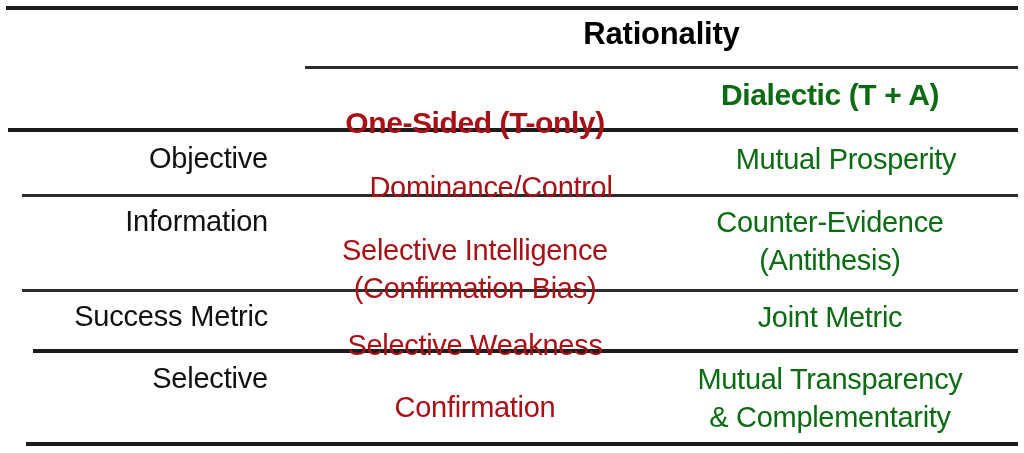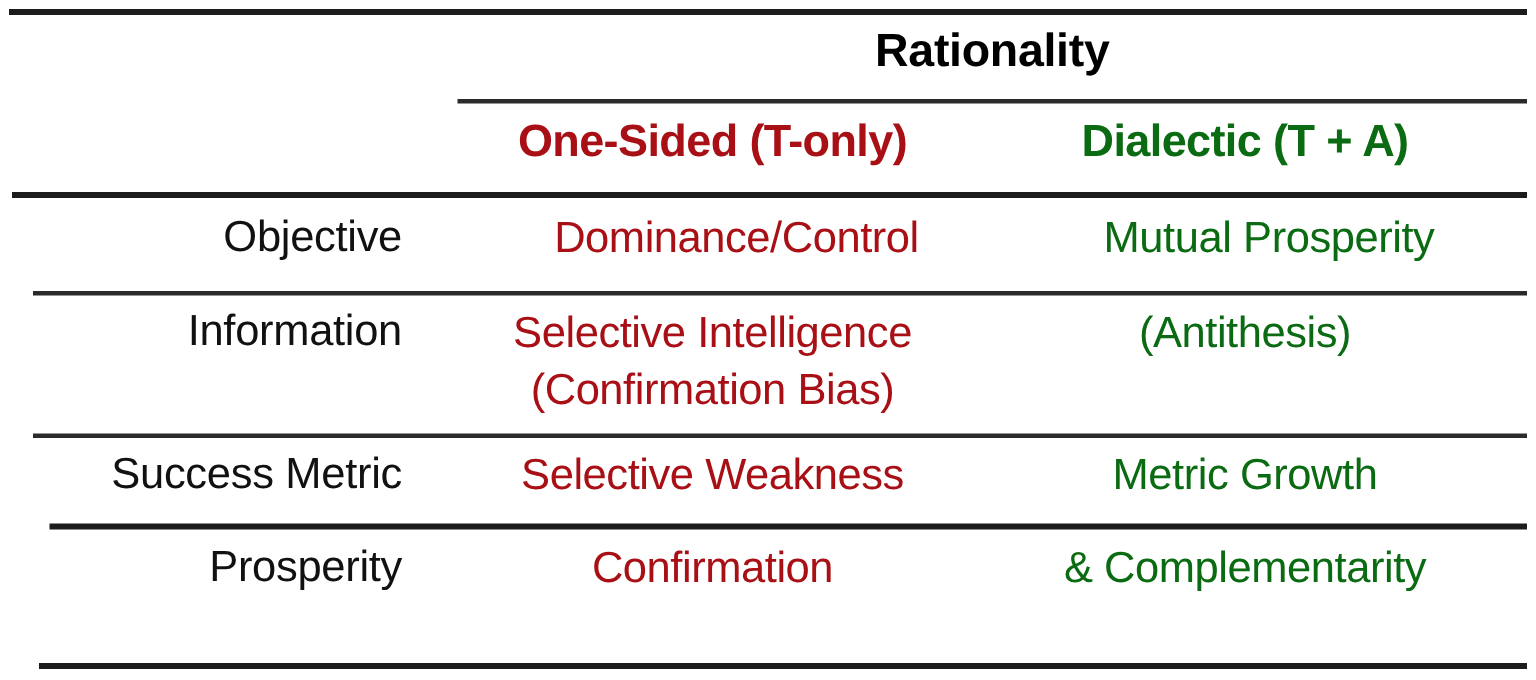--- a/index.html
+++ b/index.html
@@ -68,21 +68,21 @@
     line-height: 36px;
     letter-spacing: -0.2px;
   }
   .value {
     font-size: 29px;
     line-height: 38px;
     letter-spacing: -0.3px;
   }
   .value .line { display: block; white-space: nowrap; }
 
-  .c-red   { color: #A81016; }
+  .c-red   { color: #A81016; margin-top: 28px; }
   .c-green { color: #0B6B12; }
 
   
   .r1-y { top: 140px; padding-left: 32px; }
   .r2-y { top: 203px; }
   .r3-y { top: 298px; }
   .r4-y { top: 360px; }
 </style>
 </head>
 <body>
@@ -109,32 +109,34 @@
   <div class="cell col-b value c-green r1-y">
     <span class="line">Mutual Prosperity</span>
   </div>
 
   <div class="cell col-label rowlabel r2-y">Information</div>
   <div class="cell col-a value c-red r2-y">
     <span class="line">Selective Intelligence</span>
     <span class="line">(Confirmation Bias)</span>
   </div>
   <div class="cell col-b value c-green r2-y">
+    <span class="line">Counter-Evidence</span>
     <span class="line">(Antithesis)</span>
   </div>
 
   <div class="cell col-label rowlabel r3-y">Success Metric</div>
   <div class="cell col-a value c-red r3-y">
     <span class="line">Selective Weakness</span>
   </div>
   <div class="cell col-b value c-green r3-y">
-    <span class="line">Metric Growth</span>
+    <span class="line">Joint Metric</span>
   </div>
 
-  <div class="cell col-label rowlabel r4-y">Prosperity</div>
+  <div class="cell col-label rowlabel r4-y">Selective</div>
   <div class="cell col-a value c-red r4-y">
     <span class="line">Confirmation</span>
   </div>
   <div class="cell col-b value c-green r4-y">
+    <span class="line">Mutual Transparency</span>
     <span class="line">&amp; Complementarity</span>
   </div>
 
 </div>
 
 </body></html>

